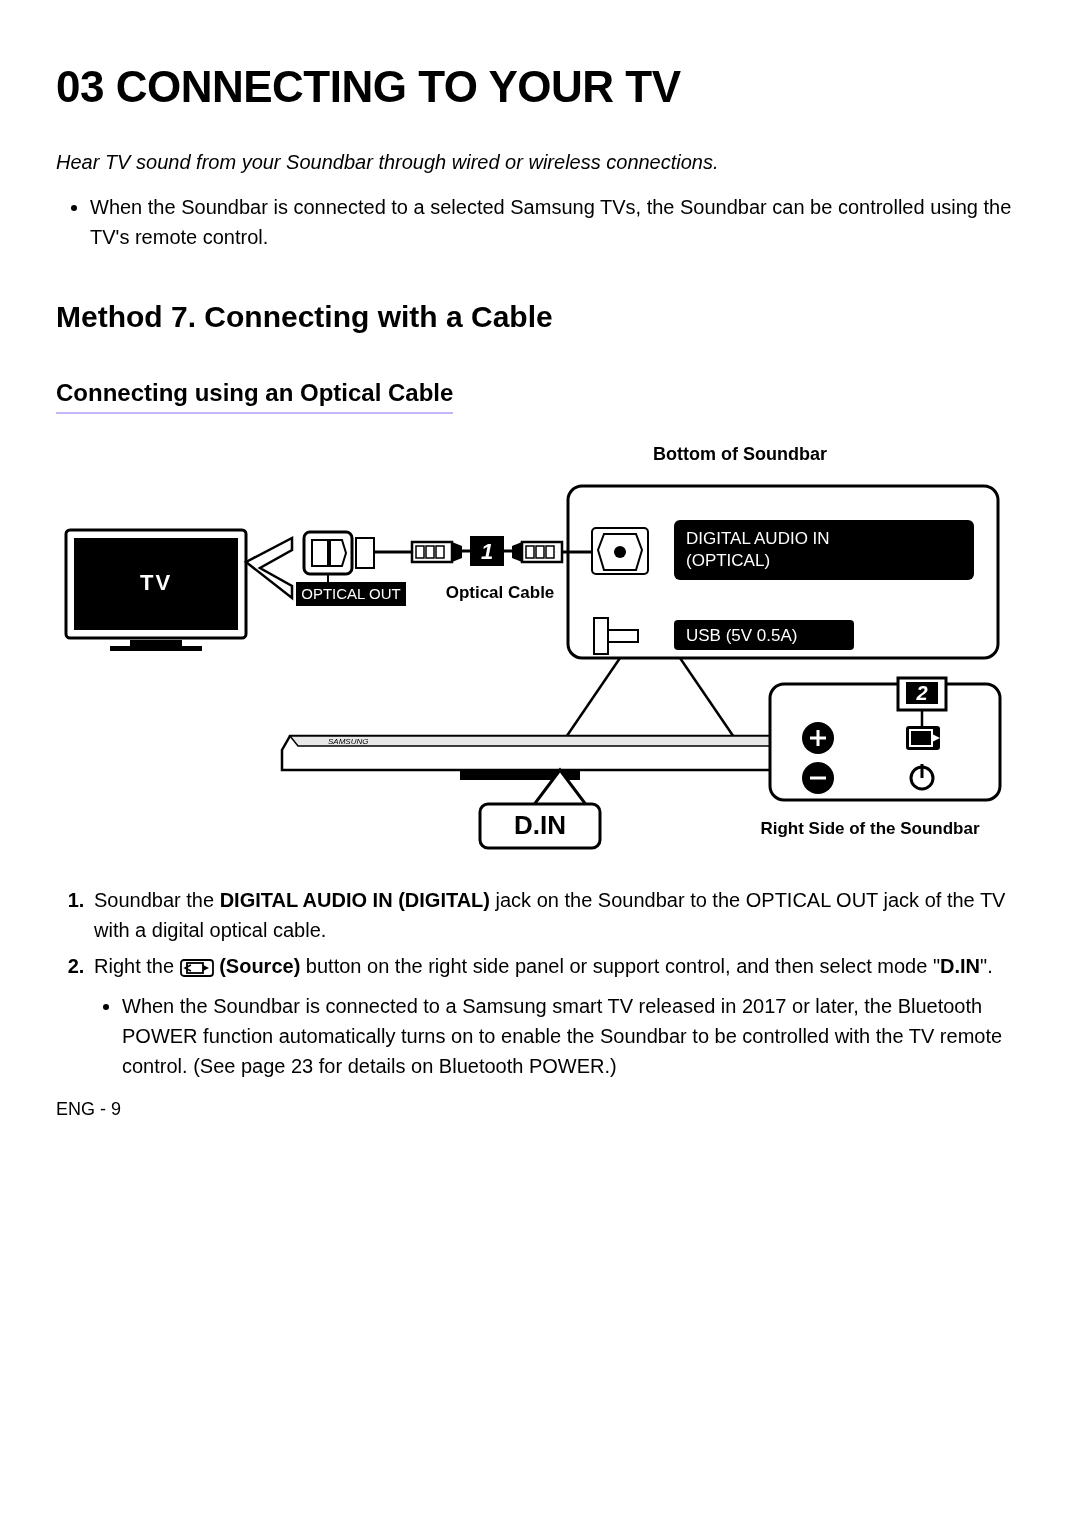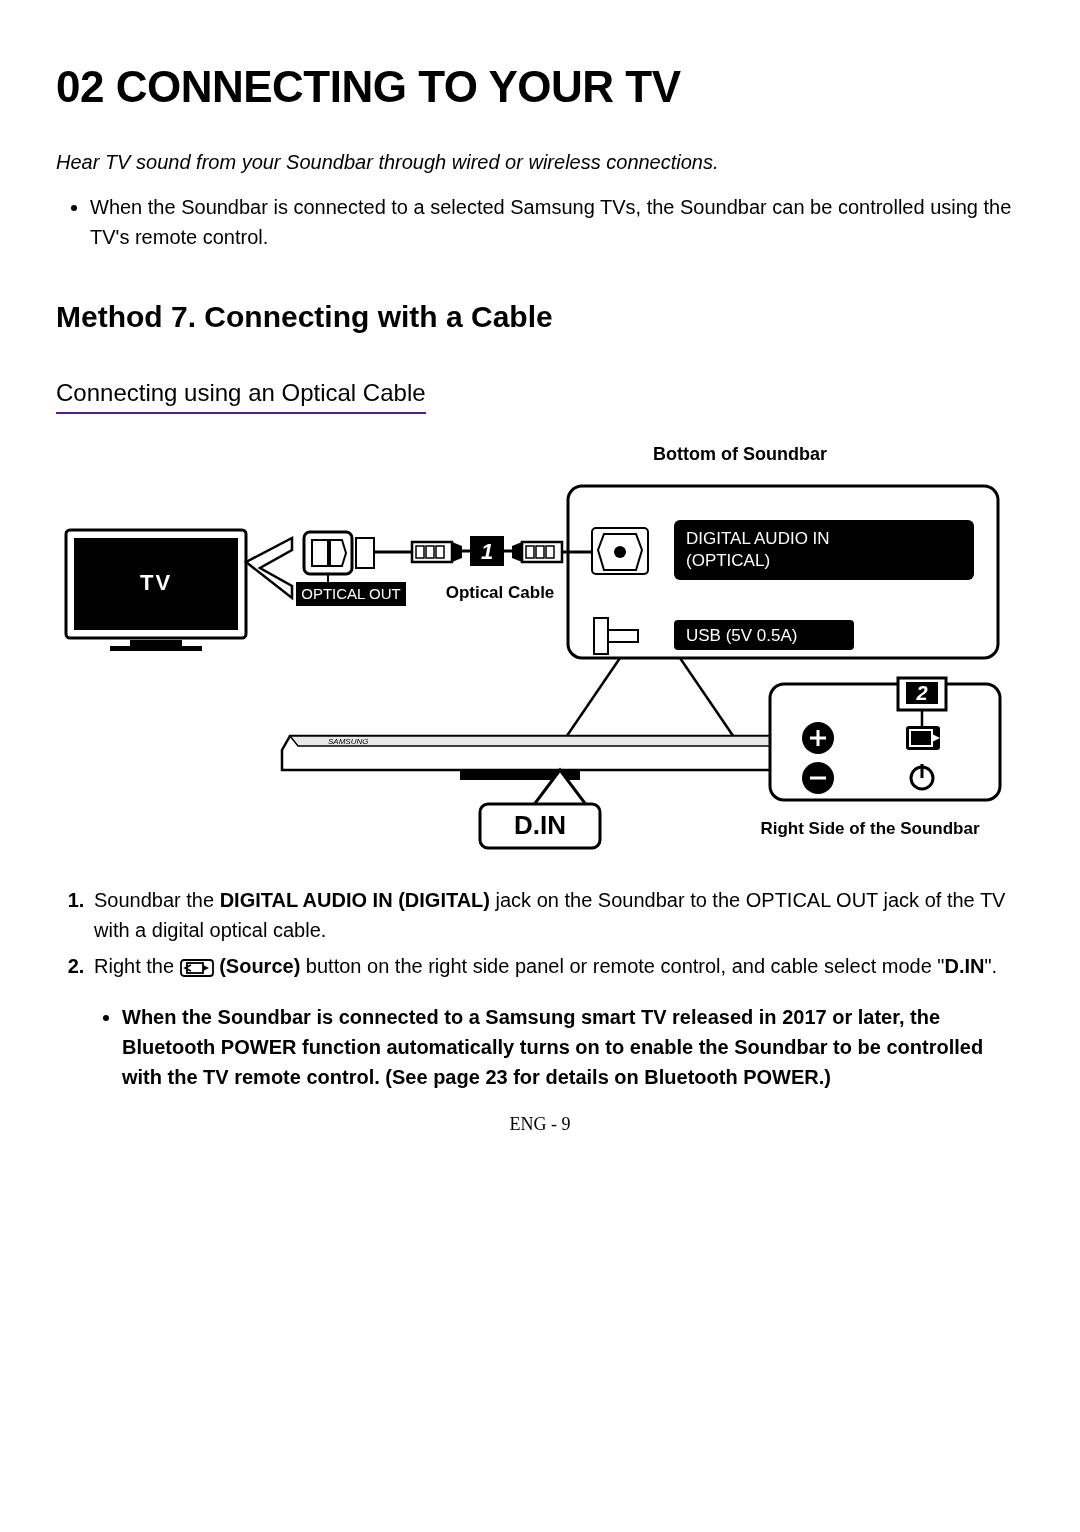--- a/index.html
+++ b/index.html
@@ -47,23 +47,23 @@
     position: absolute;
     left: -22px;
   }
   .method {
     font-size: 30px;
     font-weight: 700;
     margin: 44px 0 24px 0;
   }
   .subhead {
     font-size: 24px;
-    font-weight: 400;
+    font-weight: 700;
     display: inline-block;
-    border-bottom: 2px solid #4c1d95;
+    border-bottom: 2px solid #c4b5fd;
     padding-bottom: 3px;
     margin: 14px 12px 16px 0;
   }
   .diagram-wrap {
     width: 960px;
     margin: 0 auto;
   }
   ol.steps {
     padding-left: 34px;
     margin-top: 28px;
@@ -73,44 +73,42 @@
     margin: 6px 0;
     line-height: 1.5;
     padding-left: 4px;
   }
   ol.steps > li::marker {
     font-weight: 700;
   }
   ul.inner-bullets {
     list-style: disc;
     padding-left: 28px;
-    margin: 20px 0;
-    font-weight: bold;
+    margin: 9px 0;
   }
   ul.inner-bullets > li {
     font-size: 20px;
     line-height: 1.5;
   }
   .footer {
-    text-align: center;
+    text-align: left;
     font-size: 18px;
-    font-family: Liberation Serif, serif;
   }
   .source-icon {
     display: inline-block;
     vertical-align: middle;
   }
   b { font-weight: 700; }
 </style>
 </head>
 <body>
 
 
 
-<h1 class="title">02   CONNECTING TO YOUR TV</h1>
+<h1 class="title">03   CONNECTING TO YOUR TV</h1>
 
 <p class="intro">Hear TV sound from your Soundbar through wired or wireless connections.</p>
 
 <ul class="outer">
   <li>
     <span>When the Soundbar is connected to a selected Samsung TVs, the Soundbar can be controlled using the TV's remote control.</span>
     <ul class="dash">
     </ul>
   </li>
 </ul>
@@ -240,21 +238,21 @@
 <ol class="steps">
   <li>
     <span>Soundbar the </span><b>DIGITAL AUDIO IN (DIGITAL)</b><span> jack on the Soundbar to the OPTICAL OUT jack of the TV with a digital optical cable.</span>
   </li>
   <li>
     <span>Right the </span><span class="source-icon"><svg width="34" height="18" viewBox="0 0 34 18" style="vertical-align:-3px">
           <rect x="1" y="1" width="32" height="16" rx="3" fill="#fff" stroke="#000" stroke-width="1.8"></rect>
           <rect x="7" y="4" width="16" height="10" fill="none" stroke="#000" stroke-width="1.8"></rect>
           <path d="M 23 6 L 29 9 L 23 12 Z" fill="#000"></path>
           <path d="M 11 12 L 5 9 L 11 6" fill="none" stroke="#000" stroke-width="1.5"></path>
-        </svg></span><b> (Source)</b><span> button on the right side panel or remote control, and cable select mode "</span><b>D.IN</b><span>".</span>
+        </svg></span><b> (Source)</b><span> button on the right side panel or support control, and then select mode "</span><b>D.IN</b><span>".</span>
     <ul class="inner-bullets">
       <li>When the Soundbar is connected to a Samsung smart TV released in 2017 or later, the Bluetooth POWER function automatically turns on to enable the Soundbar to be controlled with the TV remote control. (See page 23 for details on Bluetooth POWER.)</li>
     </ul>
   </li>
 </ol>
 
 <div class="footer">ENG - 9</div>
 
 
 

